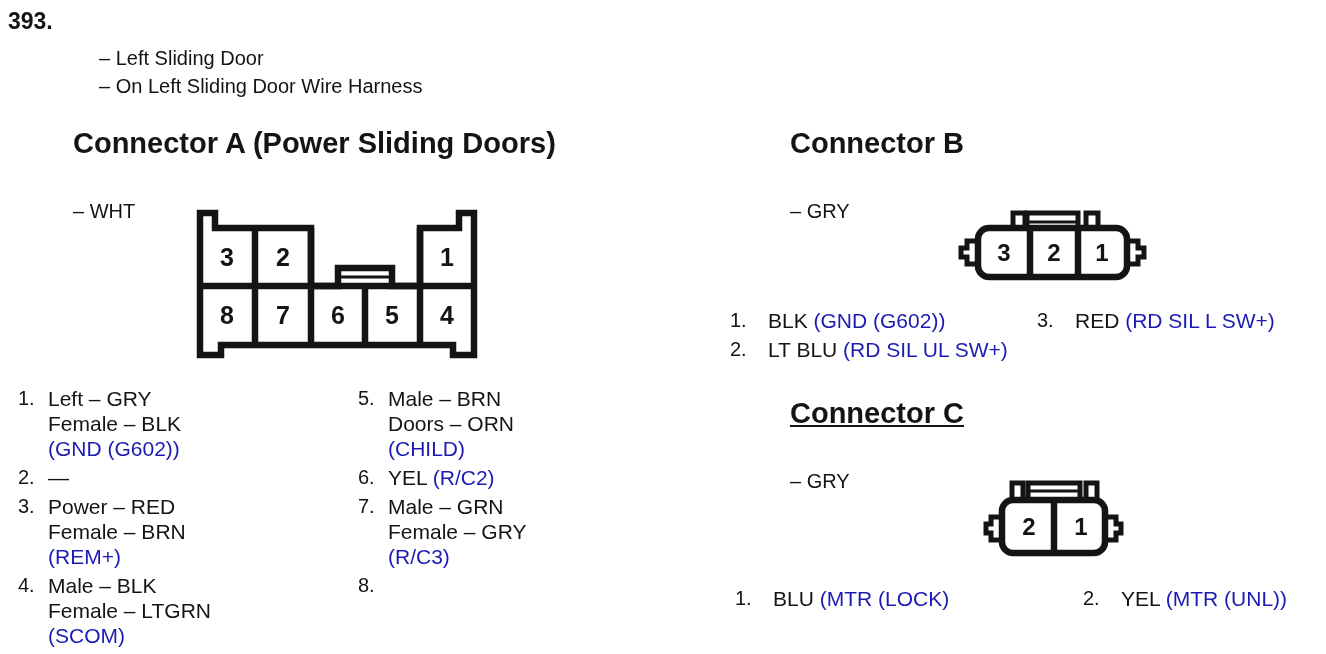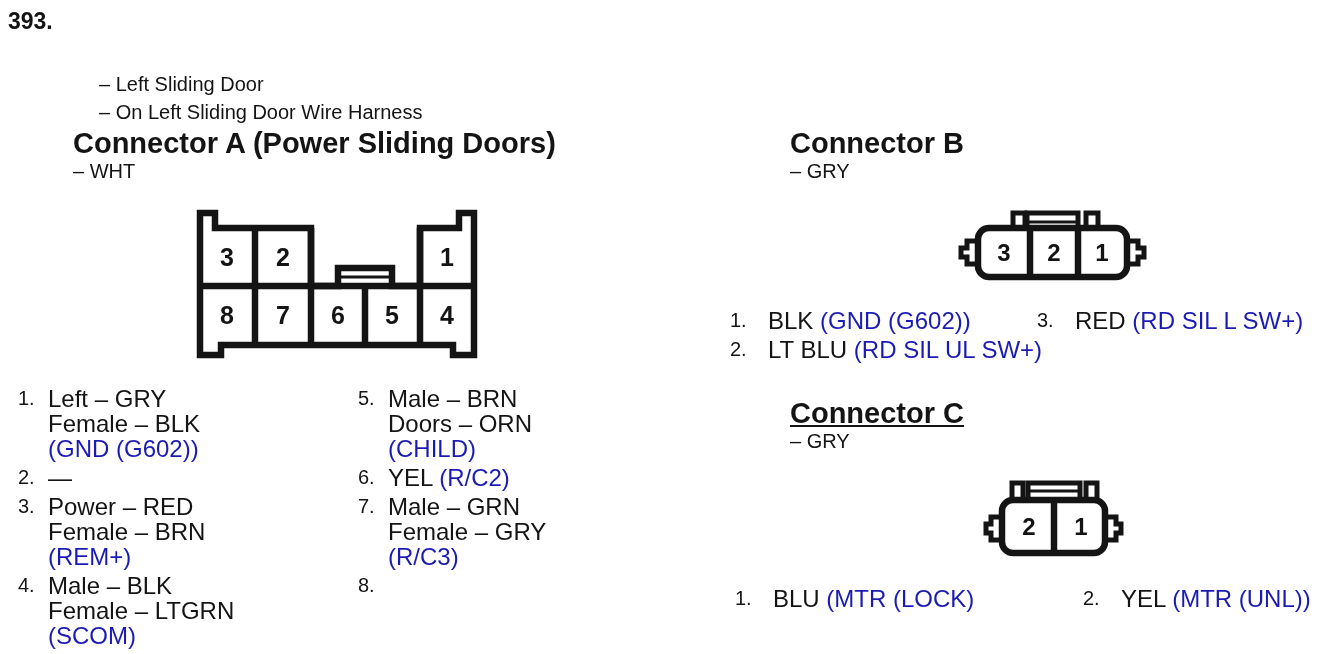--- a/index.html
+++ b/index.html
@@ -6,46 +6,46 @@
   html,body { margin:0; padding:0; background:#fff; }
   #canvas {
     position:relative; width:1326px; height:654px; background:#ffffff;
     font-family:"Liberation Sans", sans-serif; color:var(--ink); overflow:hidden;
   }
   .abs { position:absolute; }
   .page-num   { font-size:23px; font-weight:bold; }
   .page-title { font-size:23px; font-weight:bold; }
   .loc-line   { font-size:20px; line-height:28px; white-space:pre; }
   .sec-title  { font-size:29px; font-weight:bold; }
-  .sec-note   { font-size:20px; }
+  .sec-note   { font-size:20px;margin-top:40px; }
   .pin-col { display:flex; flex-direction:column; row-gap:4px; }
   .pin-item { display:flex; align-items:flex-start; }
   .pin-num  { flex:none; width:30px; font-size:20px; line-height:25px; }
   .wide .pin-num { width:38px; }
   .pin-lines { display:flex; flex-direction:column; }
-  .pin-line { font-size:24px; line-height:25px; white-space:pre; }
+  .pin-line { font-size:21px; line-height:25px; white-space:pre; }
   .blue { color:var(--blue); }
   svg { display:block; }
   svg .outline, svg .inner { fill:none; stroke:var(--ink); }
   svg .outline { stroke-width:6.5; }
   svg .inner   { stroke-width:6.5; }
   svg .thin    { fill:none; stroke:var(--ink); stroke-width:3; }
   svg .detail  { fill:#fff; stroke:var(--ink); stroke-width:5; }
   svg .detail2 { fill:none; stroke:var(--ink); stroke-width:5; }
   svg text { fill:var(--ink); font-family:"Liberation Sans",sans-serif; font-weight:bold; text-anchor:middle; }
   svg text.big { font-size:25px; }
   svg text.med { font-size:24px; }
 </style>
 </head>
 <body>
 
 <div id="canvas">
 
   <div class="abs page-num" style="left:8px; top:8px;">393.</div>
-  <div class="abs" style="left:99px; top:44px;margin-top:26px;">
+  <div class="abs" style="left:99px; top:44px;">
     <div class="loc-line">– Left Sliding Door</div>
     <div class="loc-line">– On Left Sliding Door Wire Harness</div>
   </div>
 
   <div class="abs sec-title" style="left:73px; top:127px;">Connector A (Power Sliding Doors)</div>
   <div class="abs sec-note" style="left:73px; top:160px;">– WHT</div>
 
   <svg class="abs" style="left:195px; top:200px;" width="290" height="165" viewBox="195 200 290 165">
     <path class="outline" d="M200 213 H215 V228 H311 V286 H338 V268 H392 V286 H420 V228 H459 V213 H474 V355 H453 V345 H221 V355 H200 Z"></path>
     <path class="inner" d="M200 286 H474 M255 228 V345 M311 228 V345 M365 286 V345 M420 228 V345"></path>

